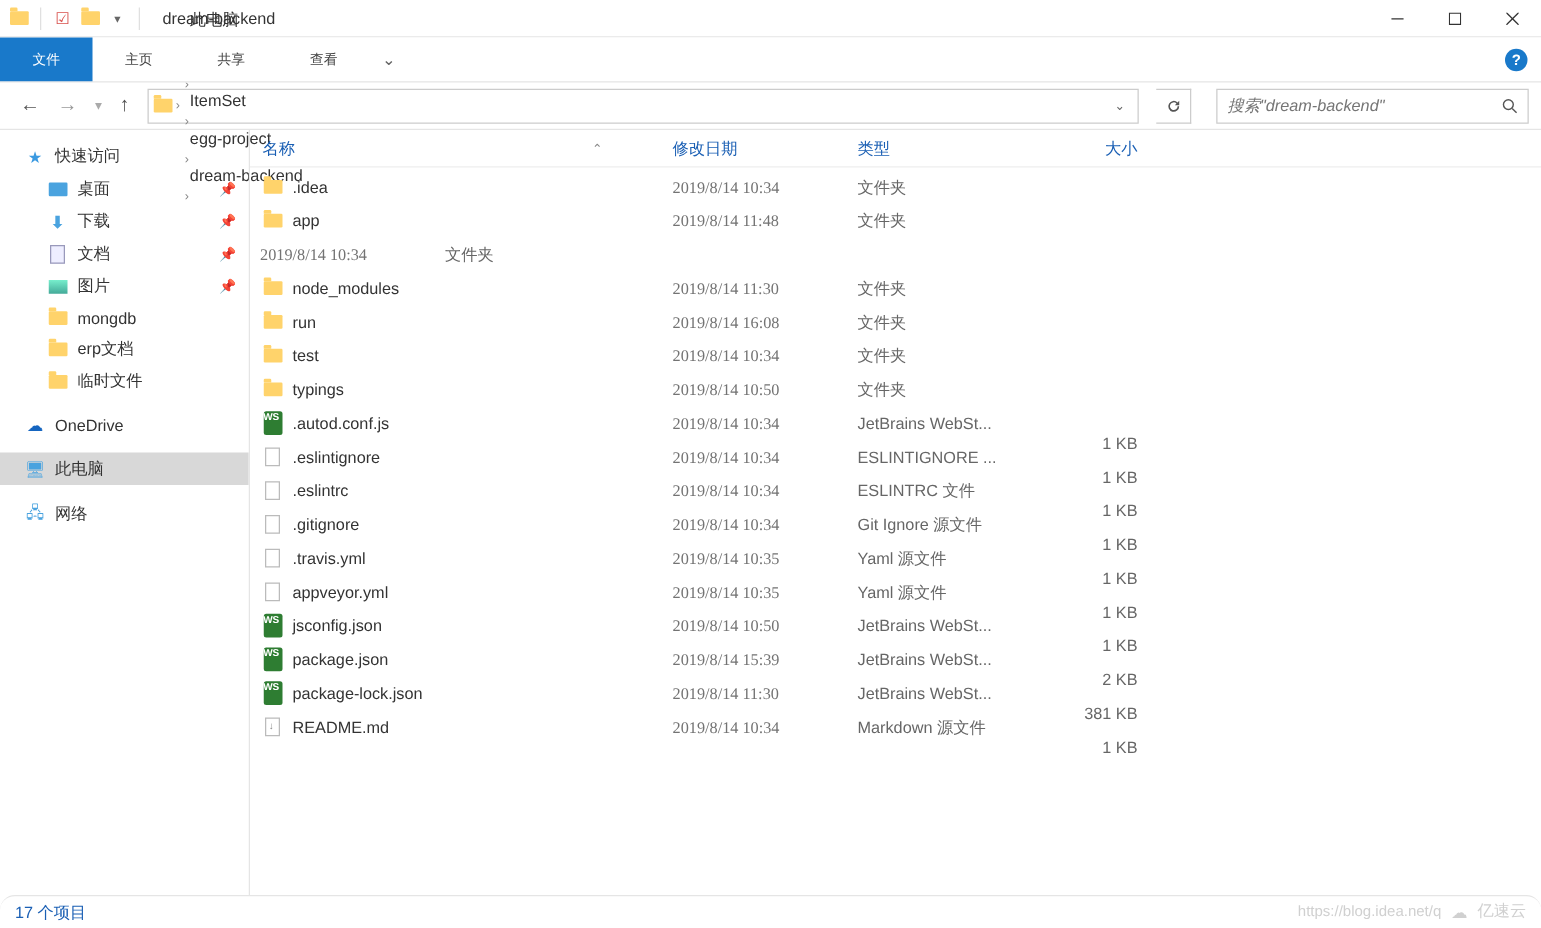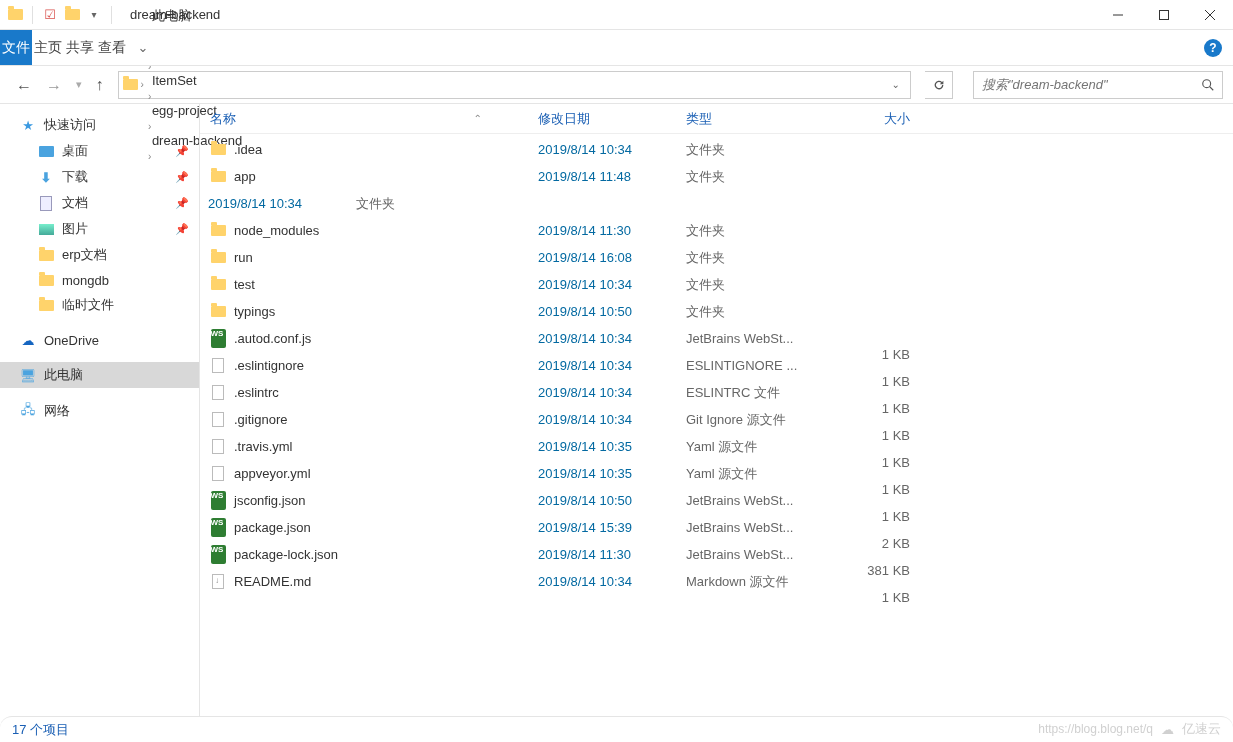--- a/index.html
+++ b/index.html
@@ -7,21 +7,21 @@
 
 .titlebar { height: 30px; display: flex; align-items: center; background: #fff; border-bottom: 1px solid #e5e5e5; }
 .titlebar .qat { display: flex; align-items: center; gap: 4px; padding: 0 6px; }
 .titlebar .qat-icon { width: 18px; height: 18px; display: flex; align-items: center; justify-content: center; }
 .titlebar .sep { width: 1px; height: 18px; background: #e0e0e0; margin: 0 4px; }
 .titlebar .title { padding-left: 8px; }
 .titlebar .winctl { margin-left: auto; display: flex; }
 .titlebar .winctl div { width: 46px; height: 30px; display: flex; align-items: center; justify-content: center; cursor: default; }
 
 .ribbon { height: 36px; display: flex; align-items: stretch; background: #fff; border-bottom: 1px solid #e5e5e5; position: relative; }
-.ribbon .tab { padding: 0 2px; display: flex; align-items: center; font-size: 14px; color: #444; }
+.ribbon .tab { padding: 0 26px; display: flex; align-items: center; font-size: 11px; color: #444; }
 .ribbon .tab.file { background: #1979ca; color: #fff; }
 .ribbon .help { margin-left: auto; width: 40px; display: flex; align-items: center; justify-content: center; }
 .ribbon .chev { width: 30px; display: flex; align-items: center; justify-content: center; color: #666; }
 .help-circle { width: 18px; height: 18px; border-radius: 50%; background: #1979ca; color: #fff; font-size: 12px; display: flex; align-items: center; justify-content: center; font-weight: bold; }
 
 .navrow { height: 38px; display: flex; align-items: center; padding: 0 10px 0 16px; gap: 14px; border-bottom: 1px solid #e5e5e5; }
 .navrow .navbtn { color: #999; font-size: 16px; }
 .navrow .navbtn.active { color: #555; }
 .addrbar { flex: 1; height: 28px; border: 1px solid #ccc; display: flex; align-items: center; padding: 0 4px; }
 .addrbar .crumb { padding: 0 6px; color: #333; display: flex; align-items: center; }
@@ -59,21 +59,21 @@
 .colhdr { display: flex; height: 30px; align-items: center; border-bottom: 1px solid #eee; color: #1a5fb4; font-size: 13px; }
 .colhdr div { padding: 0 8px; }
 .col-name { width: 330px; padding-left: 10px !important; display: flex; align-items: center; }
 .col-name .sort { margin-left: auto; margin-right: 40px; color: #888; font-size: 10px; }
 .col-date { width: 148px; }
 .col-type { width: 150px; }
 .col-size { width: 90px; text-align: right; }
 .filelist { flex: 1; overflow: auto; padding-top: 2px; }
 .row { display: flex; height: 27px; align-items: center; }
 .row .c-name { width: 330px; padding-left: 10px; display: flex; align-items: flex-start; gap: 8px; }
-.row .c-date { width: 148px; color: #0369a1; padding: 0 8px; }
+.row .c-date { width: 148px; color: #737373; padding: 0 8px; font-family: Liberation Serif, serif; }
 .row .c-type { width: 150px; color: #666; padding: 0 8px; white-space: nowrap; overflow: hidden; text-overflow: ellipsis; }
 .row .c-size { width: 90px; color: #666; text-align: right; padding: 0 8px; margin-top: 32px; }
 
 .statusbar { height: 26px; border-top: 1px solid #e5e5e5; display: flex; align-items: center; padding: 0 12px; font-size: 13px; color: #1a5fb4; position: relative; border-radius: 12px; }
 .watermark { position: absolute; right: 12px; bottom: 4px; color: #d0d0d0; font-size: 13px; display: flex; align-items: center; gap: 8px; }
 .watermark .url { font-size: 12px; }
 </style>
 </head>
 <body>
 
@@ -185,27 +185,27 @@
           <span class="ic">
             <span class="ic-pic"></span>
           </span>
           <span>图片</span>
           <span class="pin">📌</span>
         </div>
         <div class="item">
           <span class="ic">
             <span class="ic-folder"></span>
           </span>
+          <span>mongdb</span>
+        </div>
+        <div class="item">
+          <span class="ic">
+            <span class="ic-folder"></span>
+          </span>
           <span>erp文档</span>
-        </div>
-        <div class="item">
-          <span class="ic">
-            <span class="ic-folder"></span>
-          </span>
-          <span>mongdb</span>
         </div>
         <div class="item">
           <span class="ic">
             <span class="ic-folder"></span>
           </span>
           <span>临时文件</span>
         </div>
       </div>
     <div class="spacer"></div>
     <div class="group-hdr">
@@ -416,17 +416,17 @@
           <div class="c-type">Markdown 源文件</div>
           <div class="c-size">1 KB</div>
         </div>
       </div>
   </div>
 </div>
 
 <div class="statusbar">
   <span>17 个项目</span>
   <div class="watermark">
-    <span class="url">https://blog.blog.net/q</span>
+    <span class="url">https://blog.idea.net/q</span>
     <span>☁</span>
     <span>亿速云</span>
   </div>
 </div>
 
 </body></html>

